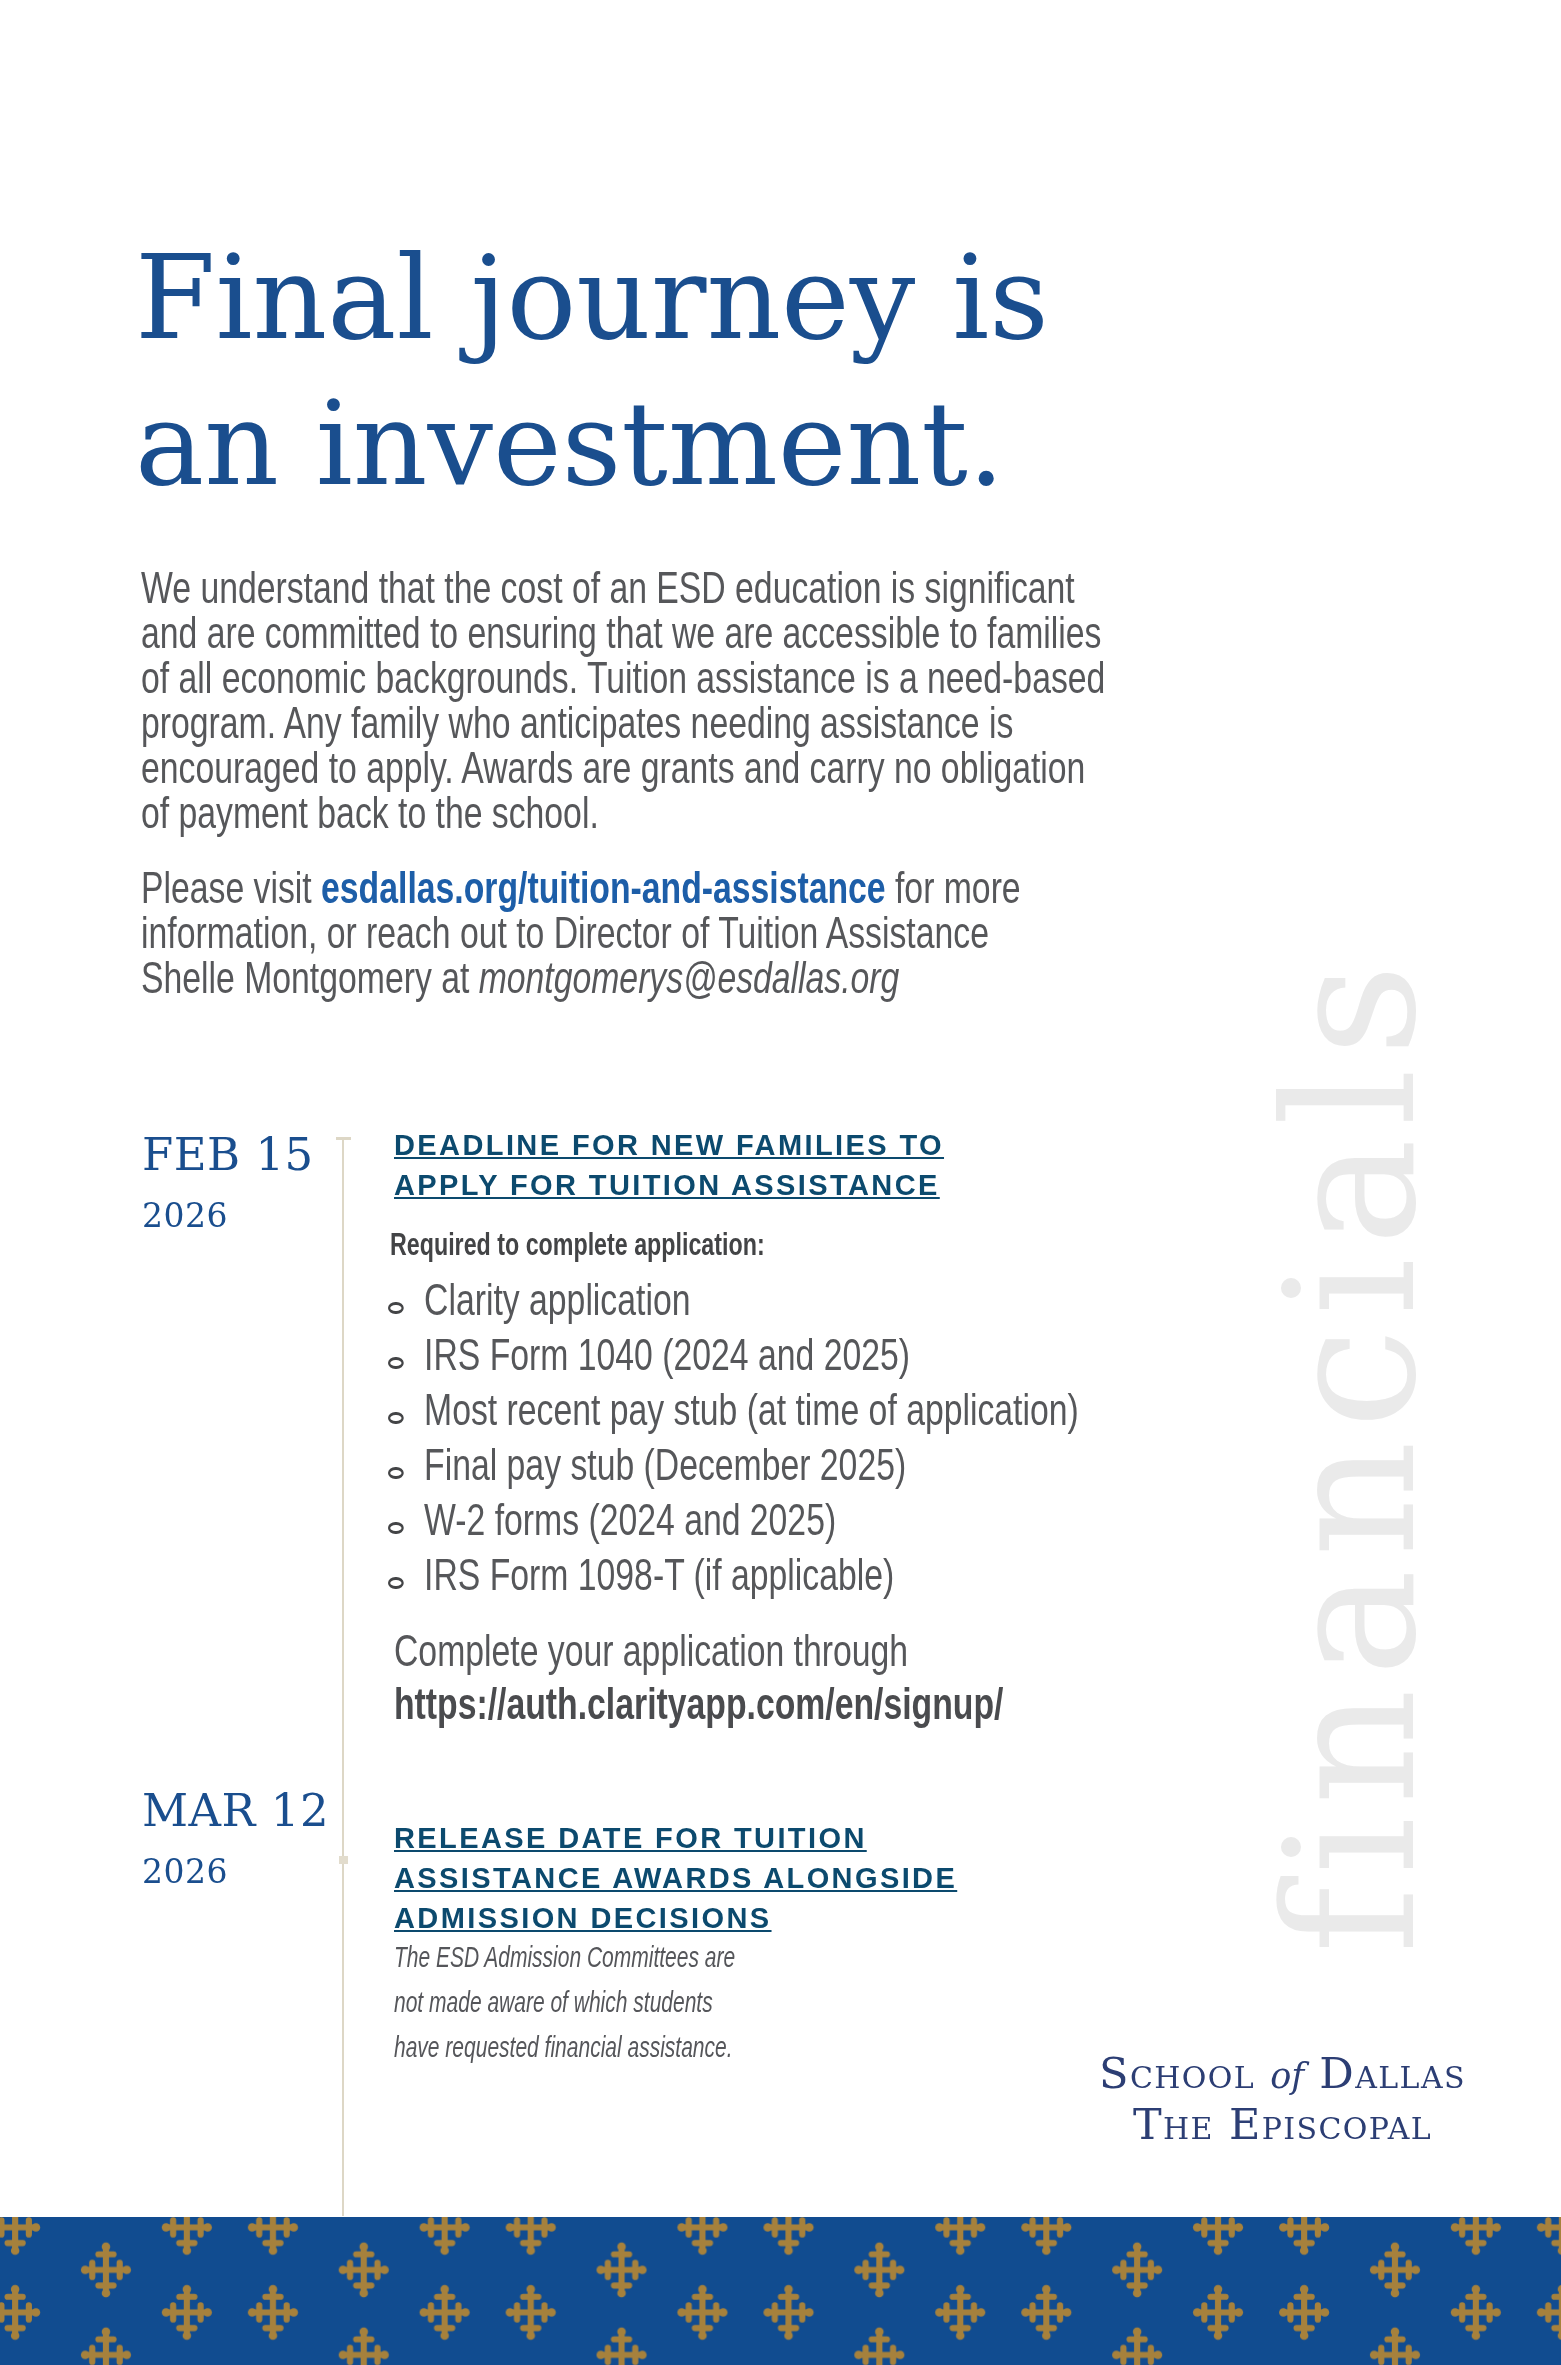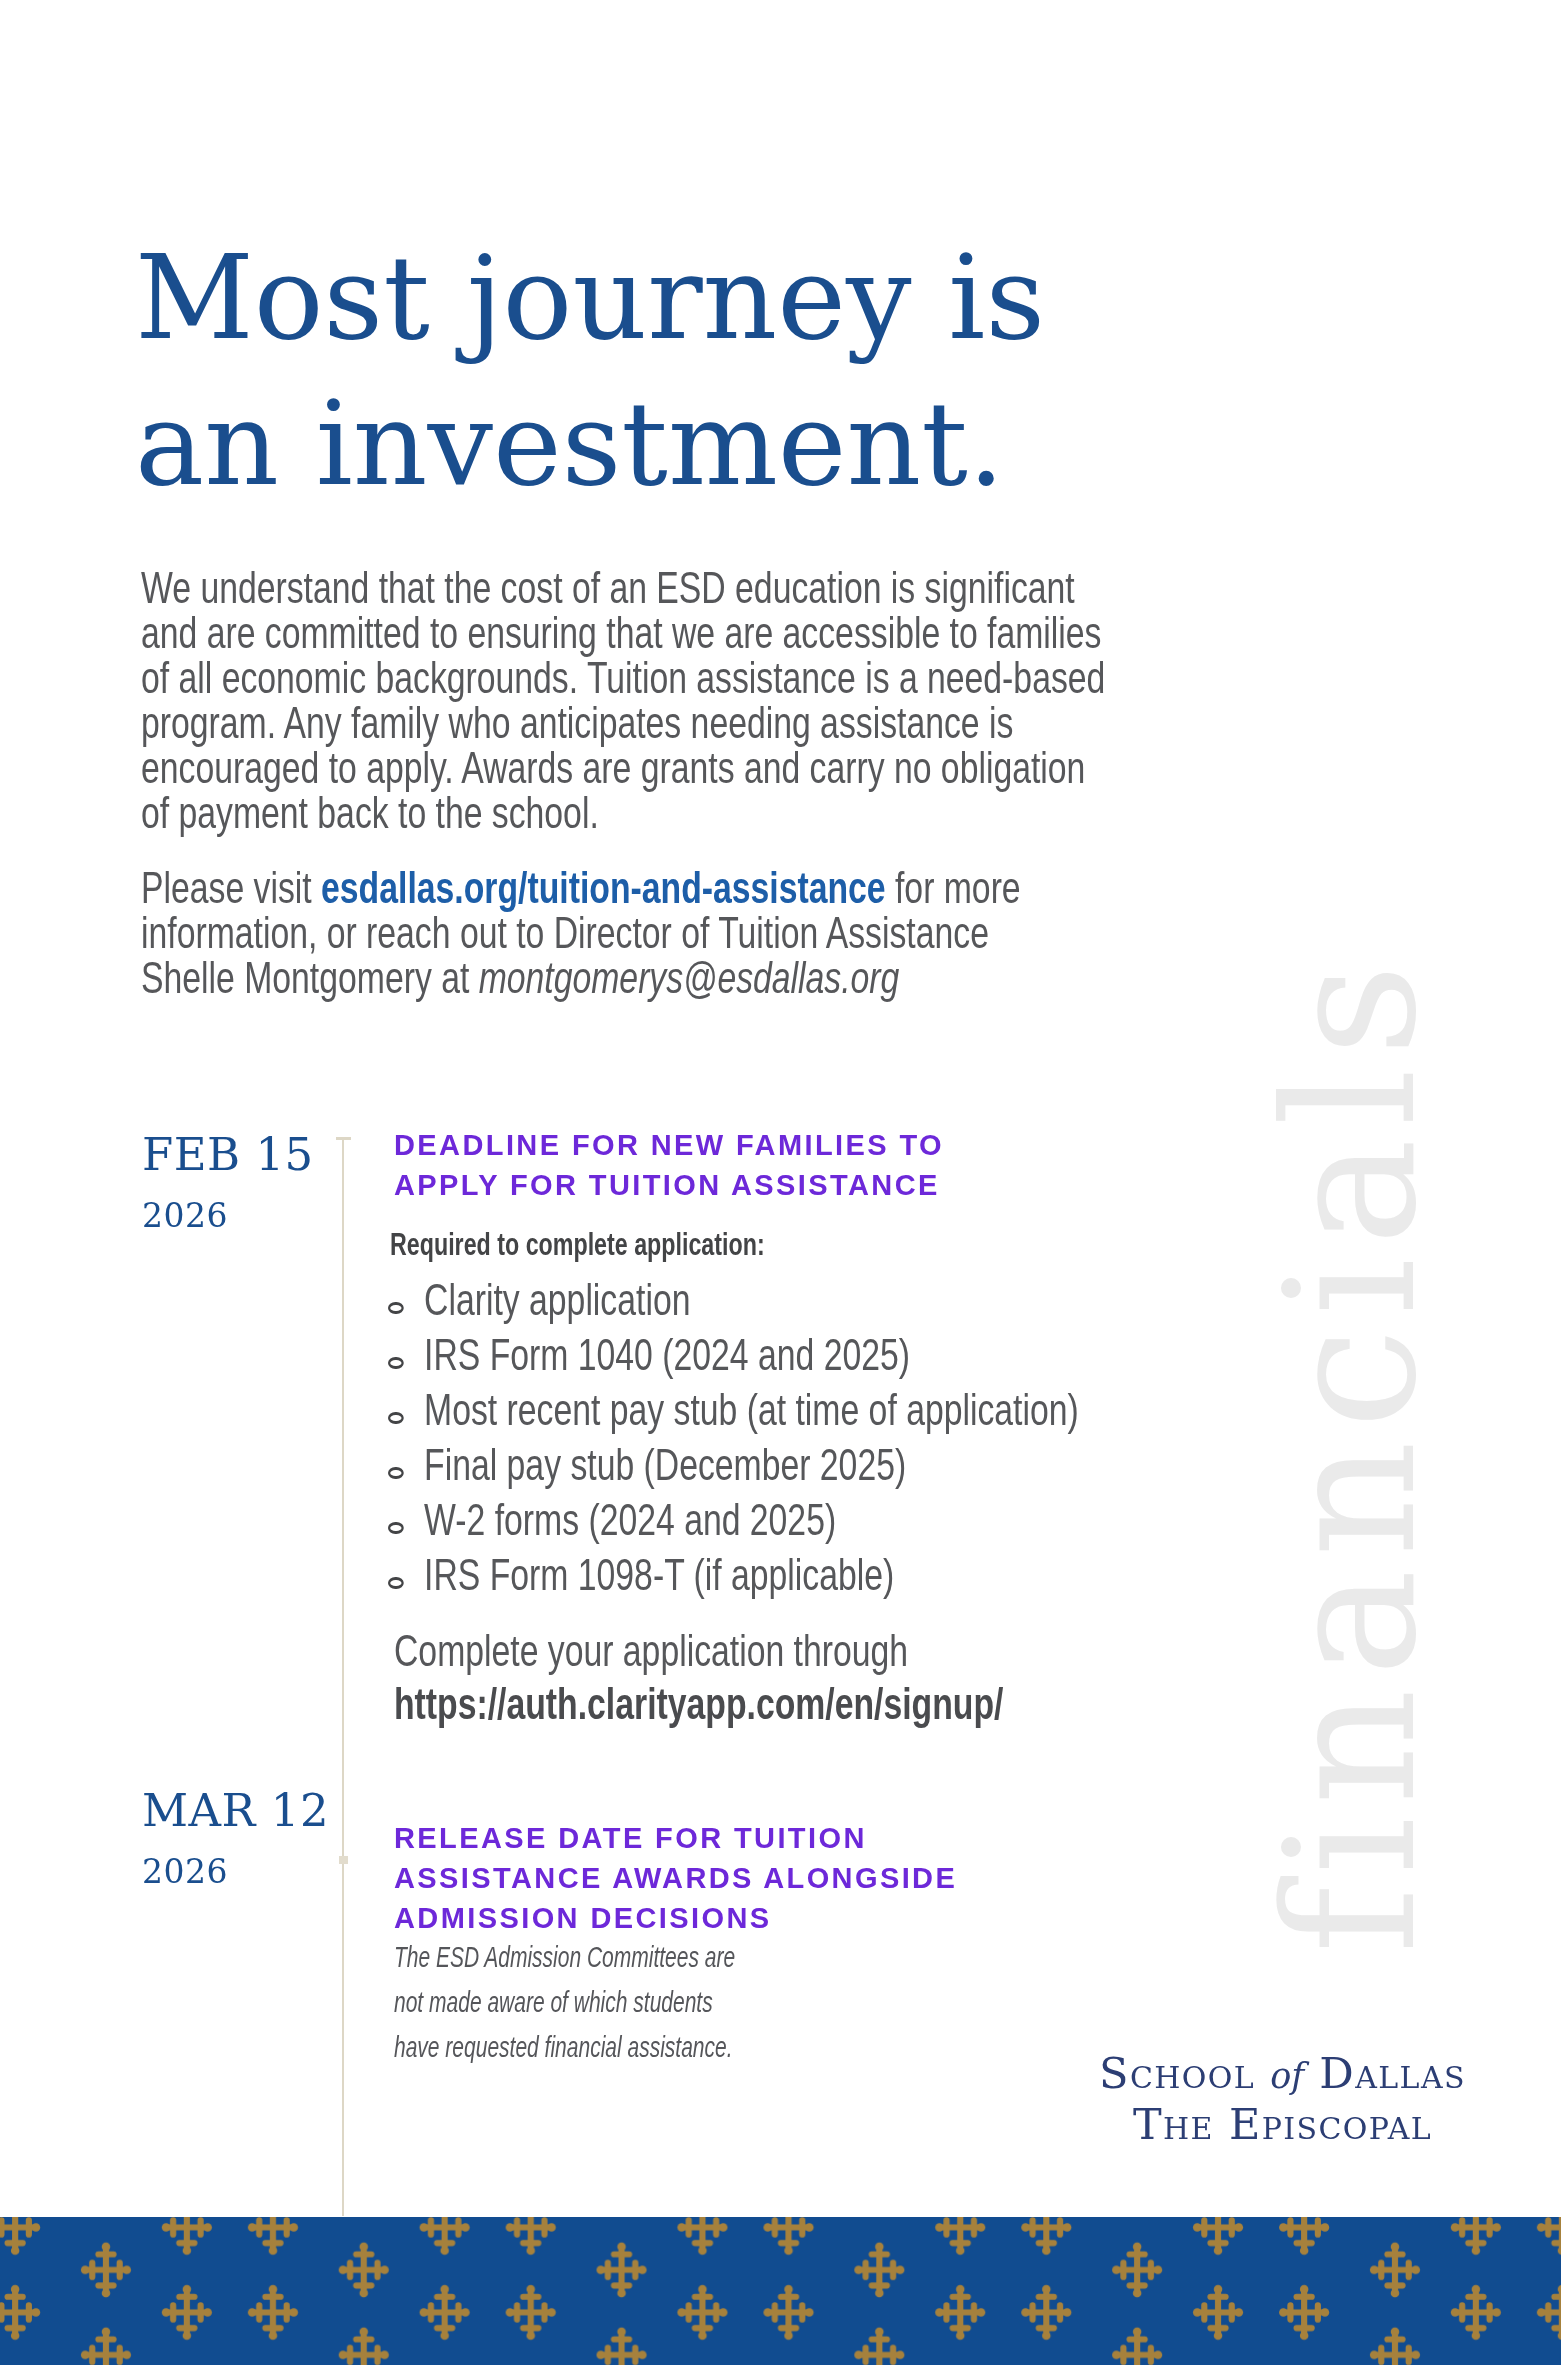--- a/index.html
+++ b/index.html
@@ -49,21 +49,21 @@
 
   .date-block { left:142px; width:246px; color:#1a4e8e; font-family:"DejaVu Serif", serif; z-index:2; }
   .date-feb { top:1131px; }
   .date-mar { top:1787px; }
   .date-big  { font-size:45px; line-height:47px; letter-spacing:0.5px; }
   .date-year { font-size:33px; line-height:37px; margin-top:19px; letter-spacing:0.5px; }
 
   .sec-title {
     left:394px; width:994px;
     font-size:29px; line-height:40px; font-weight:700;
-    letter-spacing:2.4px; color:#6d28d9; z-index:2;
+    letter-spacing:2.4px; color:#0c4a6e; z-index:2;text-decoration:underline;
   }
   .sec1-title { top:1125px; }
   .sec2-title { top:1778px;margin-top:40px; }
 
   .required {
     left:390px; top:1226px; width:852px;
     font-size:31px; line-height:38px; font-weight:700;
     color:#434446; z-index:2;
   }
 
@@ -105,21 +105,21 @@
   .band { left:0; top:2217px; width:1561px; height:196px; z-index:3; }
   .band svg { display:block; }
 </style>
 </head>
 <body>
 
 <div class="page">
 
   <div class="abs watermark">financials</div>
 
-  <div class="abs headline pre">Most journey is
+  <div class="abs headline pre">Final journey is
 an investment.</div>
 
   <div class="abs intro pre cx">We understand that the cost of an ESD education is significant
 and are committed to ensuring that we are accessible to families
 of all economic backgrounds. Tuition assistance is a need-based
 program. Any family who anticipates needing assistance is
 encouraged to apply. Awards are grants and carry no obligation
 of payment back to the school.</div>
 
   <div class="abs contact pre cx"><span>Please visit </span><span class="link">esdallas.org/tuition-and-assistance</span><span> for more

